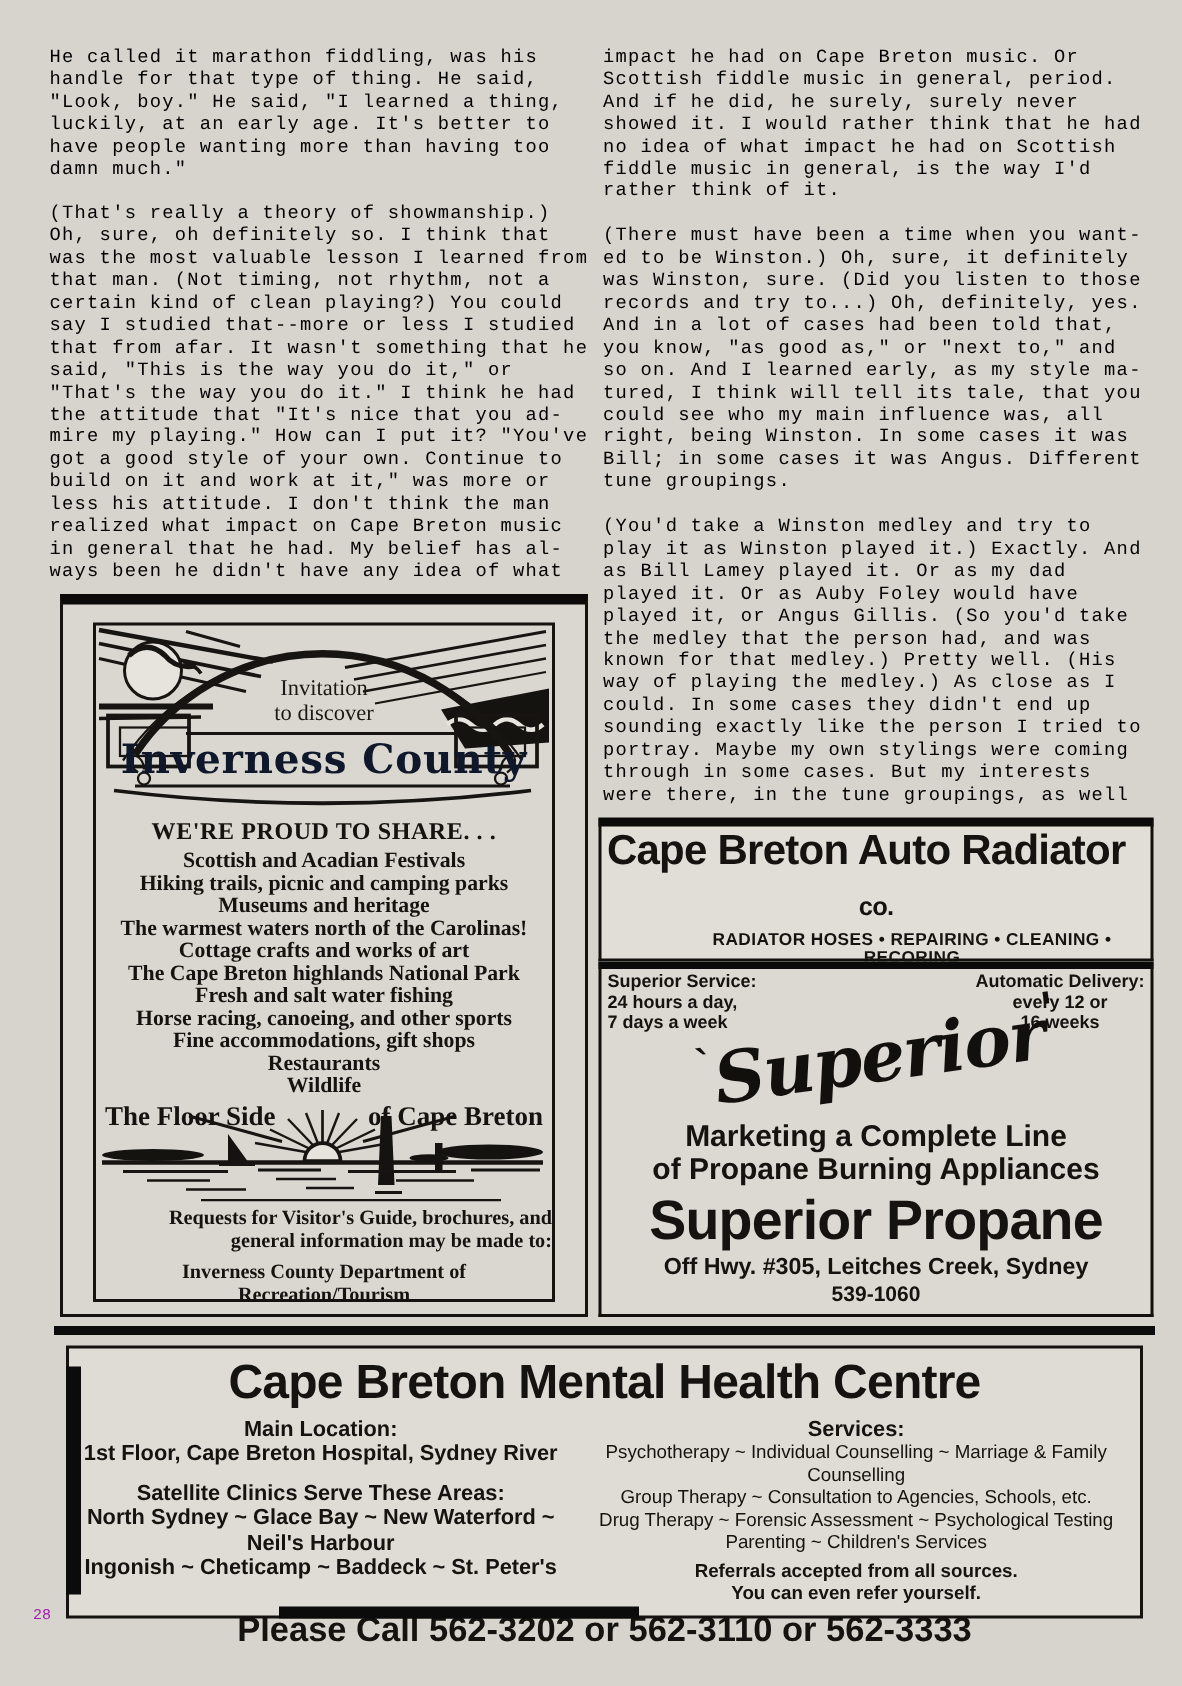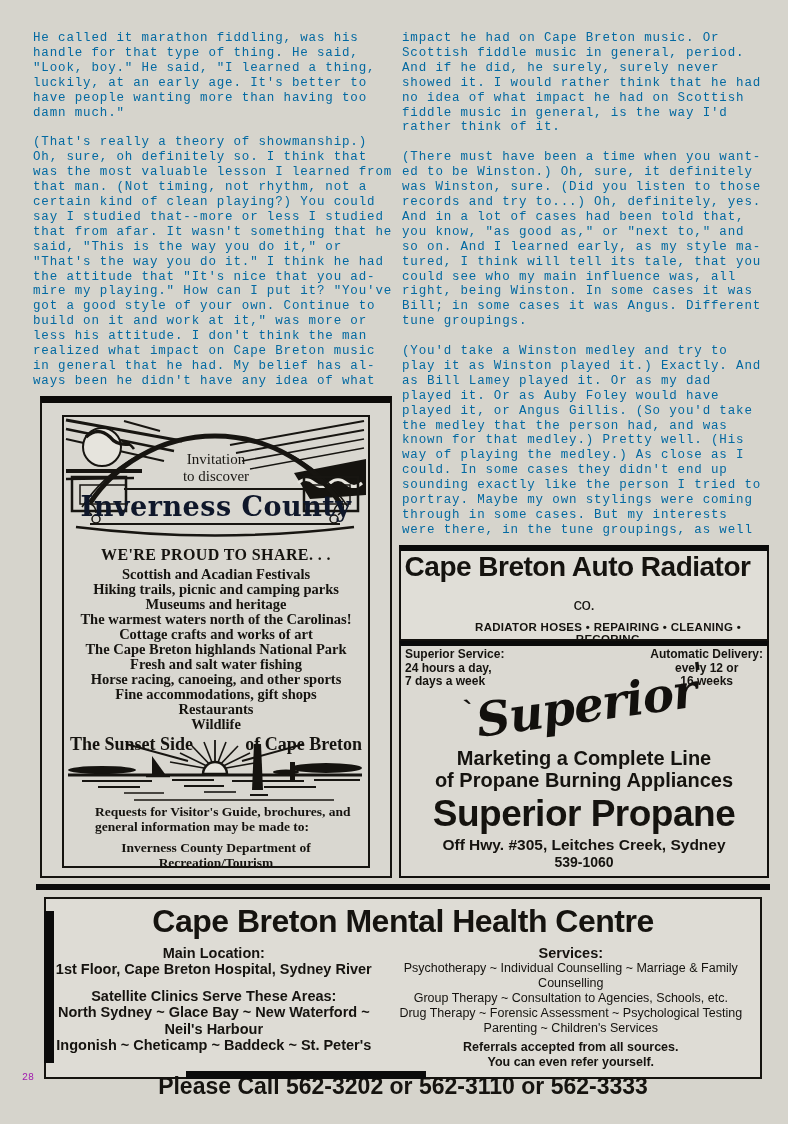--- a/index.html
+++ b/index.html
@@ -2,21 +2,21 @@
 <html><head>
 <meta charset="utf-8">
 <style>
   html,body{margin:0;padding:0;background:#b9b7b0;}
   .page{position:relative;width:788px;height:1124px;background:#d6d4cc;overflow:hidden;
         font-family:"Liberation Sans",sans-serif;color:#15130f;}
   .preline{white-space:pre-line;}
 
   
   .typewriter{font-family:"Liberation Mono","DejaVu Sans Mono",monospace;
-              font-size:12.5px;line-height:14.9px;letter-spacing:0.85px;color:#0369a1;
+              font-size:12.5px;line-height:14.9px;letter-spacing:0.85px;color:#000000;
               white-space:pre-line;}
   .col-left{position:absolute;left:33px;top:31px;width:365px;}
   .col-right{position:absolute;left:402px;top:31px;width:374px;}
 
   
   .rule-mid{position:absolute;left:36px;top:884px;width:734px;height:6px;background:#0c0c0c;}
 
   
   .ad-inverness{position:absolute;left:40px;top:396px;width:352px;height:482px;
                 box-sizing:border-box;border:2.5px solid #15130f;border-top:7px solid #0c0a08;
@@ -33,31 +33,31 @@
   .inv-share{margin-top:5px;text-align:center;font-family:"Liberation Serif",serif;
              font-weight:bold;font-size:16px;letter-spacing:0.4px;}
   .inv-list{margin-top:3px;text-align:center;font-family:"Liberation Serif",serif;
             font-weight:bold;font-size:14.5px;line-height:15px;}
   .inv-sunset{position:relative;height:68px;margin-top:2px;}
   .inv-sunset svg{position:absolute;left:0;top:0;}
   .sunset-left{position:absolute;left:6px;top:0;font-family:"Liberation Serif",serif;
                font-weight:bold;font-size:18px;}
   .sunset-right{position:absolute;right:6px;top:0;font-family:"Liberation Serif",serif;
                 font-weight:bold;font-size:18px;}
-  .inv-requests{margin-top:2px;text-align:left;font-family:"Liberation Serif",serif;
-                font-weight:bold;font-size:13.5px;line-height:15px;margin-left:31px;}
+  .inv-requests{margin-top:2px;text-align:right;font-family:"Liberation Serif",serif;
+                font-weight:bold;font-size:13.5px;line-height:15px;}
   .inv-contact{margin-top:6px;text-align:center;font-family:"Liberation Serif",serif;
                font-weight:bold;font-size:13.5px;line-height:15px;}
 
   
   .ads-right{position:absolute;left:399px;top:545px;width:370px;height:333px;}
   .ad-radiator{box-sizing:border-box;height:96px;border:2.5px solid #12100d;
                border-top:6.5px solid #0a0a0a;background:#e0ded7;text-align:center;}
   .rad-title{margin-top:1px;font-weight:bold;font-size:28px;line-height:30px;letter-spacing:-0.5px;}
-  .rad-title .suffix{font-size:17px;font-weight:normal;margin-left:13px;}
+  .rad-title .suffix{font-size:17px;font-weight:bold;margin-left:13px;}
   .rad-services{font-weight:bold;font-size:11.5px;letter-spacing:0.3px;margin-top:1px;margin-left:48px;}
   .rad-sub{font-size:13px;margin-top:0px;letter-spacing:0.2px;}
   .rad-row{display:flex;justify-content:space-between;align-items:flex-start;padding:1px 8px 0 8px;}
   .rad-addr{font-weight:bold;font-size:14.5px;line-height:15.5px;text-align:left;}
   .rad-center{flex:1;text-align:center;}
   .rad-cats{font-weight:bold;font-size:12.5px;}
   .rad-tag{font-style:italic;font-size:13px;}
   .rad-city{font-weight:bold;font-size:14.5px;line-height:15.5px;text-align:right;}
 
   .ad-superior{position:relative;box-sizing:border-box;height:237px;border:2.5px solid #12100d;
@@ -257,21 +257,21 @@
             <line x1="34" y1="53" x2="76" y2="53" stroke-width="1.8"></line>
             <line x1="120" y1="52" x2="160" y2="52" stroke-width="1.8"></line>
             <line x1="200" y1="53" x2="252" y2="53" stroke-width="1.8"></line>
             <line x1="60" y1="59" x2="100" y2="59" stroke-width="1.6"></line>
             <line x1="140" y1="58" x2="172" y2="58" stroke-width="1.6"></line>
             <line x1="186" y1="61" x2="204" y2="61" stroke-width="2"></line>
 
             <line x1="70" y1="66" x2="270" y2="66" stroke-width="1.5"></line>
           </g>
         </svg>
-        <div class="sunset-left">The Sunset Side</div>
+        <div class="sunset-left">The Floor Side</div>
         <div class="sunset-right">of Cape Breton</div>
       </div>
       <div class="inv-requests preline">Requests for Visitor's Guide, brochures, and
 general information may be made to:</div>
       <div class="inv-contact">
         <div>Inverness County Department of Recreation/Tourism</div>
 
       </div>
     </div>
   </div>

